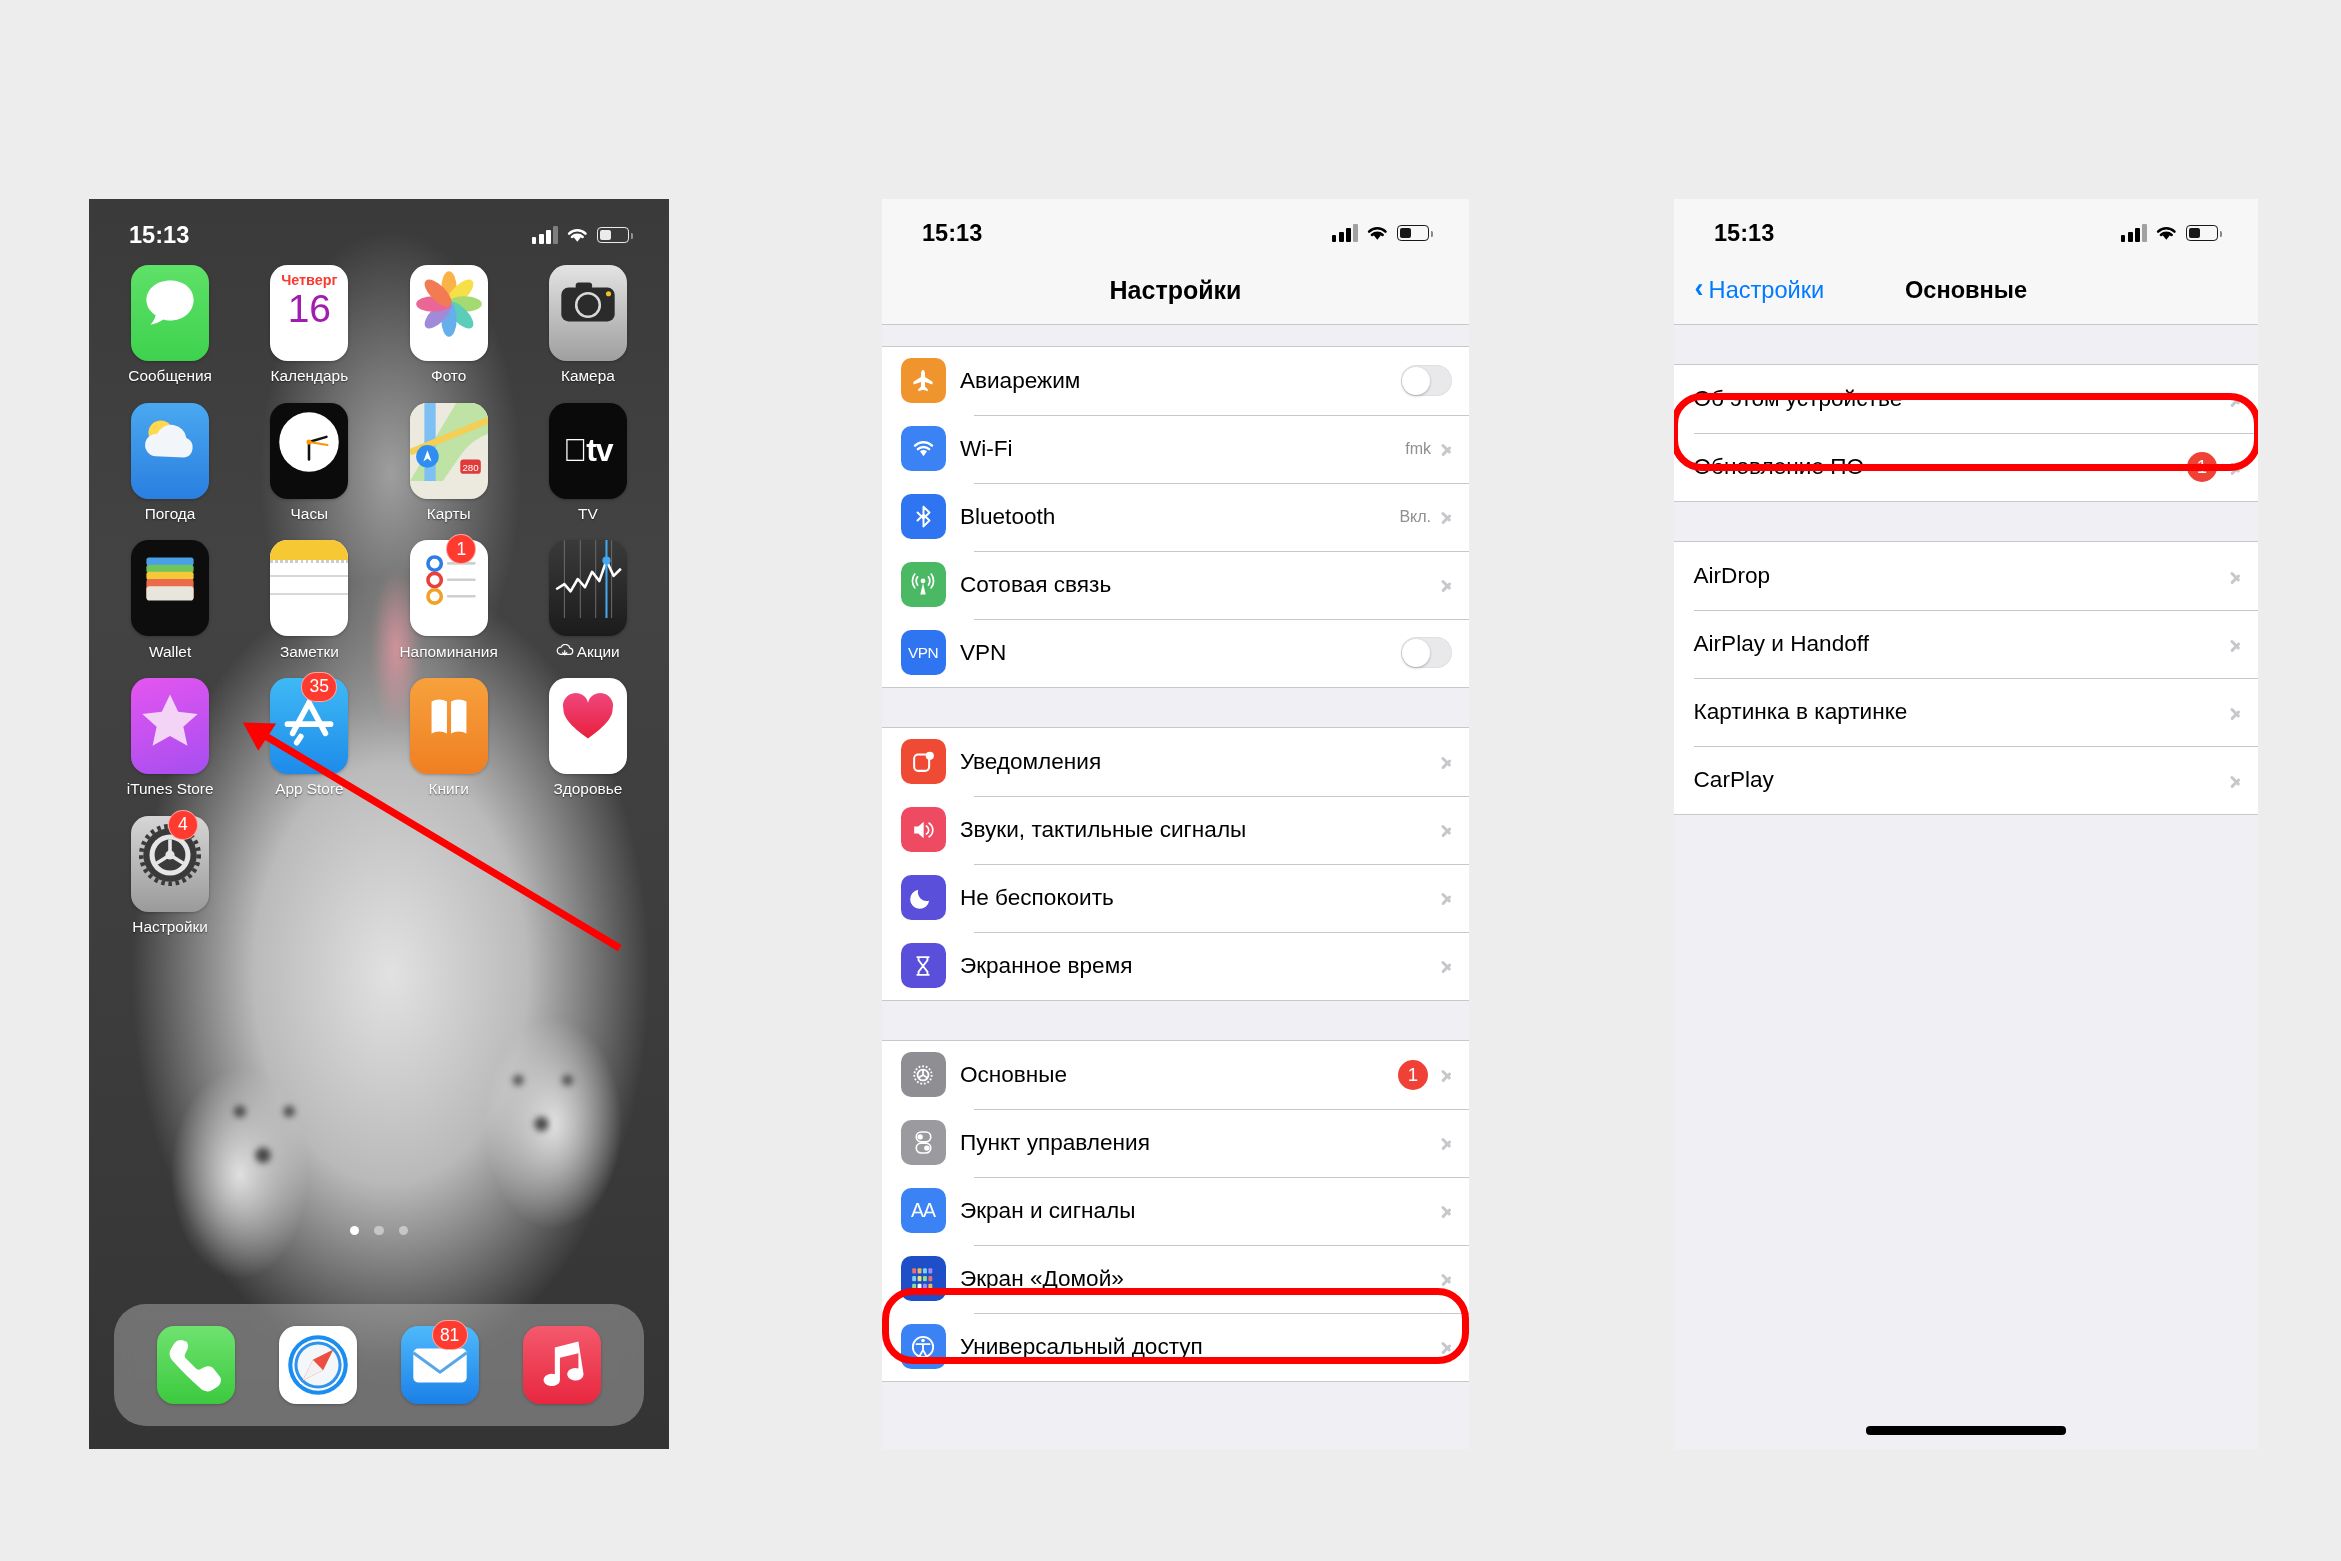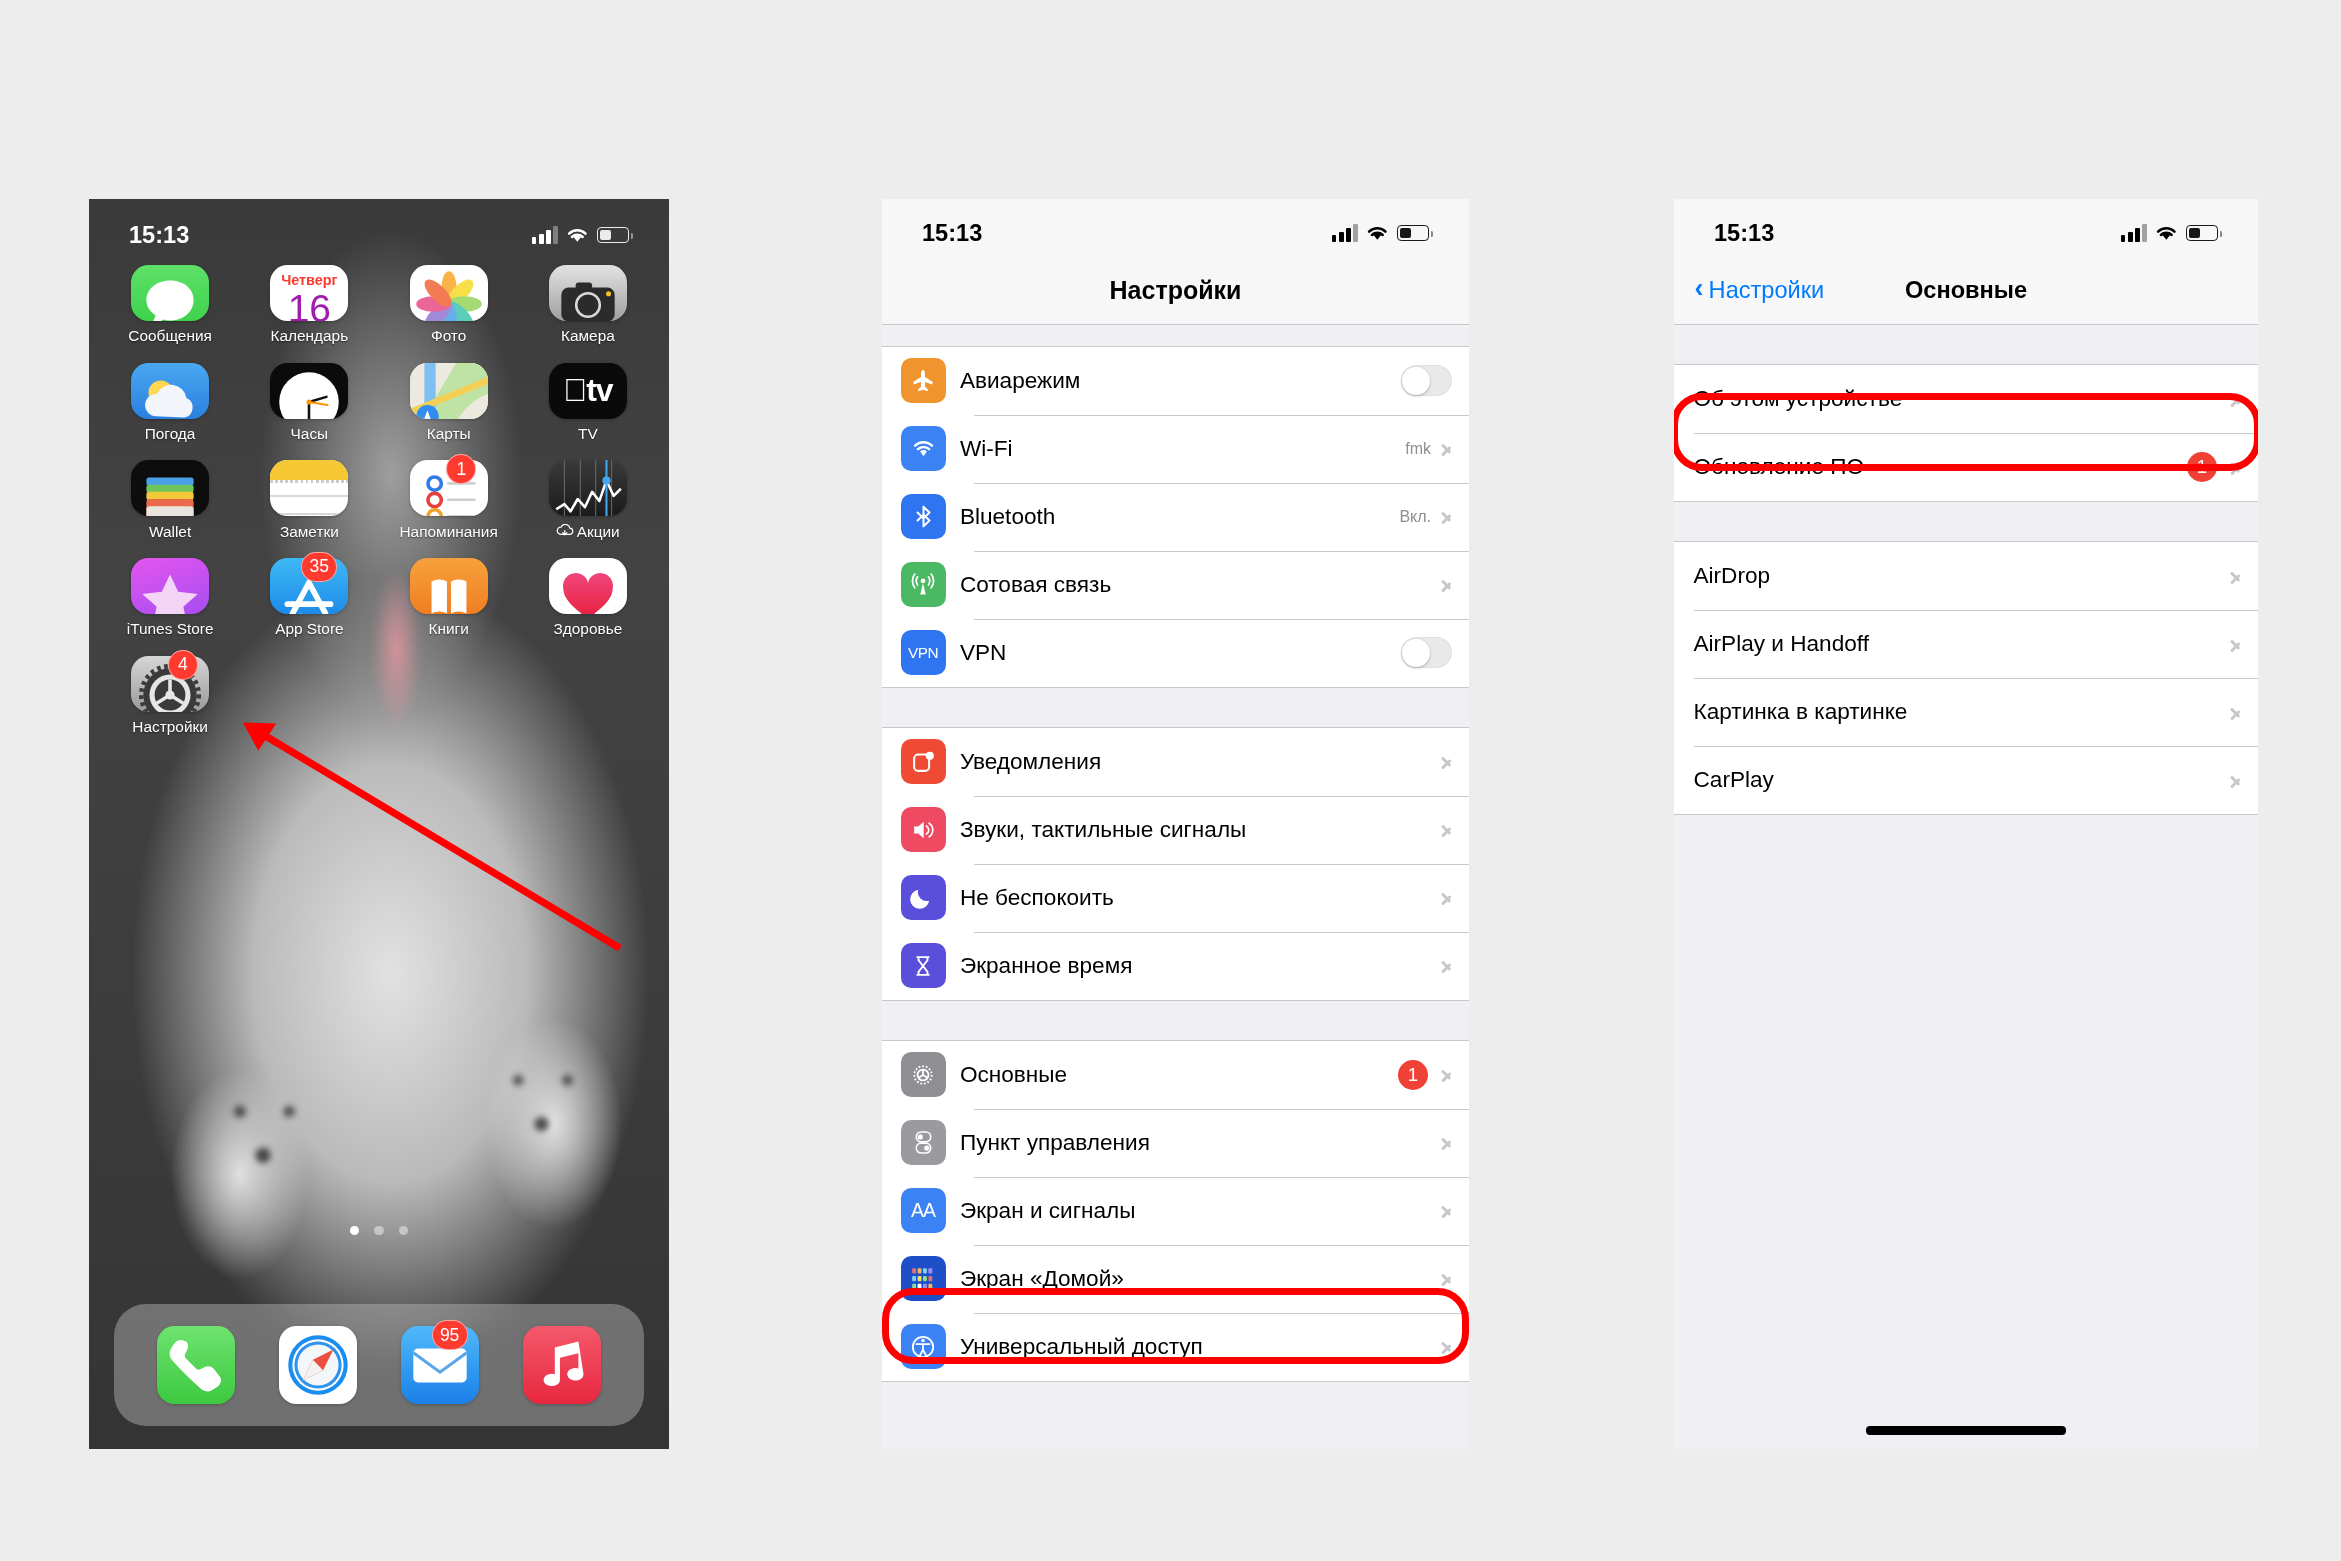--- a/index.html
+++ b/index.html
@@ -58,21 +58,21 @@
       radial-gradient(circle 9.8px at 34.5% 73%, rgba(40,40,40,.75) 0 55%, rgba(0,0,0,0) 60%),
       radial-gradient(circle 12.3px at 78% 74%, rgba(40,40,40,.8) 0 55%, rgba(0,0,0,0) 60%),
       radial-gradient(circle 9.2px at 74% 70.5%, rgba(40,40,40,.72) 0 55%, rgba(0,0,0,0) 60%),
       radial-gradient(circle 9.2px at 82.5% 70.5%, rgba(40,40,40,.72) 0 55%, rgba(0,0,0,0) 60%),
       radial-gradient(ellipse 6% 9% at 53% 36%, rgba(226,150,160,.85) 0%, rgba(226,150,160,0) 72%);
     filter: blur(3.1px);
   }
   .grid { position:absolute; left:0; right:0; top: 66px; padding: 0 22.6px; }
   .row { display: flex; justify-content: space-between; margin-bottom: 17.5px; }
   .app { width: 117px; display: flex; flex-direction: column; align-items: center; position: relative; }
-  .icon { width: 78px; height: 56px; border-radius: 17.5px; position: relative; overflow: visible;
+  .icon { width: 78px; height: 96px; border-radius: 17.5px; position: relative; overflow: visible;
           box-shadow: 0 1px 3.1px rgba(0,0,0,.25); }
   .icon > .g { position:absolute; inset:0; border-radius:17.5px; overflow:hidden; }
   .lbl { margin-top: 6.2px; font-size: 15.4px; color:#fff; text-shadow: 0 0.5px 1.5px rgba(0,0,0,.55); white-space:nowrap;}
   .badge {
     position:absolute; top:-6.2px; right: 11.3px; min-width: 30px; height: 30px; border-radius: 15px;
     background:#ff3b30; color:#fff; font-size: 17.5px; font-weight:400; display:flex; align-items:center;
     justify-content:center; padding: 0 7.2px; border: 1.5px solid rgba(255,255,255,.55); z-index:3;
   }
   .cloud-ico { display:inline-block; width: 17.5px; height: 14.4px; margin-right: 3.1px; vertical-align: -2.1px; }
 
@@ -437,21 +437,21 @@
       <path d="M106 46 L86 86 L46 106 L66 66 Z" fill="#ec4e42"></path>
               <path d="M86 86 L46 106 L66 66 Z" fill="#f2f2f2"></path>
             </svg></div>
         </div>
     <div class="icon">
           <div class="g" style="background:linear-gradient(180deg,#4fb9fa,#1b80e8);">
       <svg viewBox="0 0 152 152" width="78" height="78">
               <rect x="24" y="44" width="104" height="66" rx="9" fill="#fff"></rect>
               <path d="M24 52 L76 90 L128 52" fill="none" stroke="#58a6e8" stroke-width="6"></path>
             </svg></div>
-      <div class="badge">95</div>
+      <div class="badge">81</div>
         </div>
     <div class="icon">
           <div class="g" style="background:linear-gradient(180deg,#f4596c,#e8273f);">
       <svg viewBox="0 0 152 152" width="78" height="78">
               <path d="M108 30 L62 42 v52 a16 12 0 1 0 10 11 V62 l36-9 v30 a16 12 0 1 0 10 11 z" fill="#fff"></path>
             </svg></div>
         </div>
   </div>
 
   <svg class="arrow" viewBox="0 0 1131 2436">

